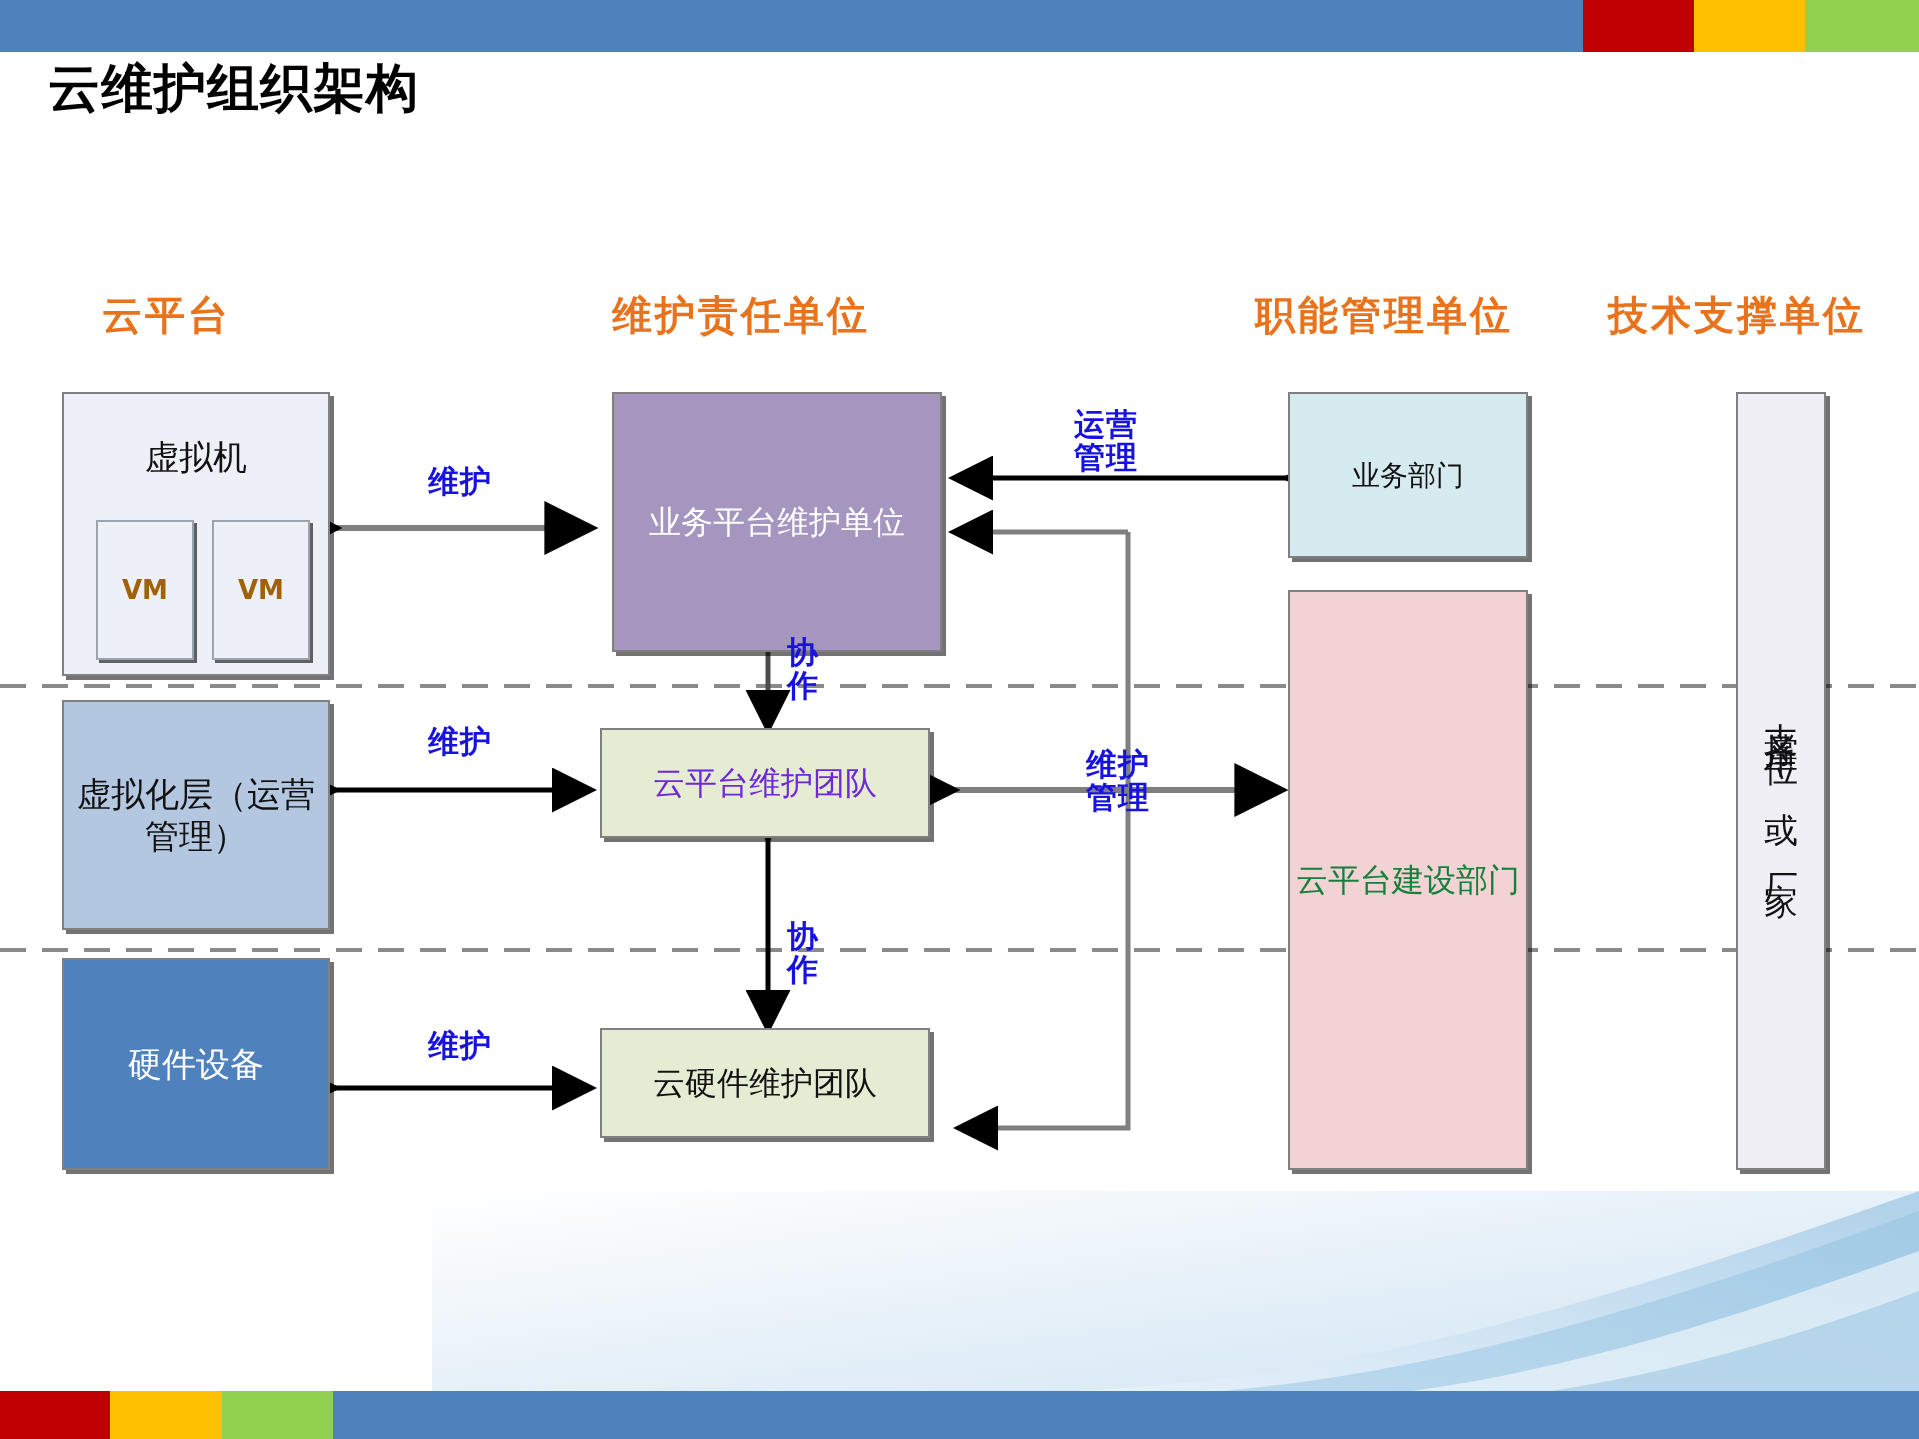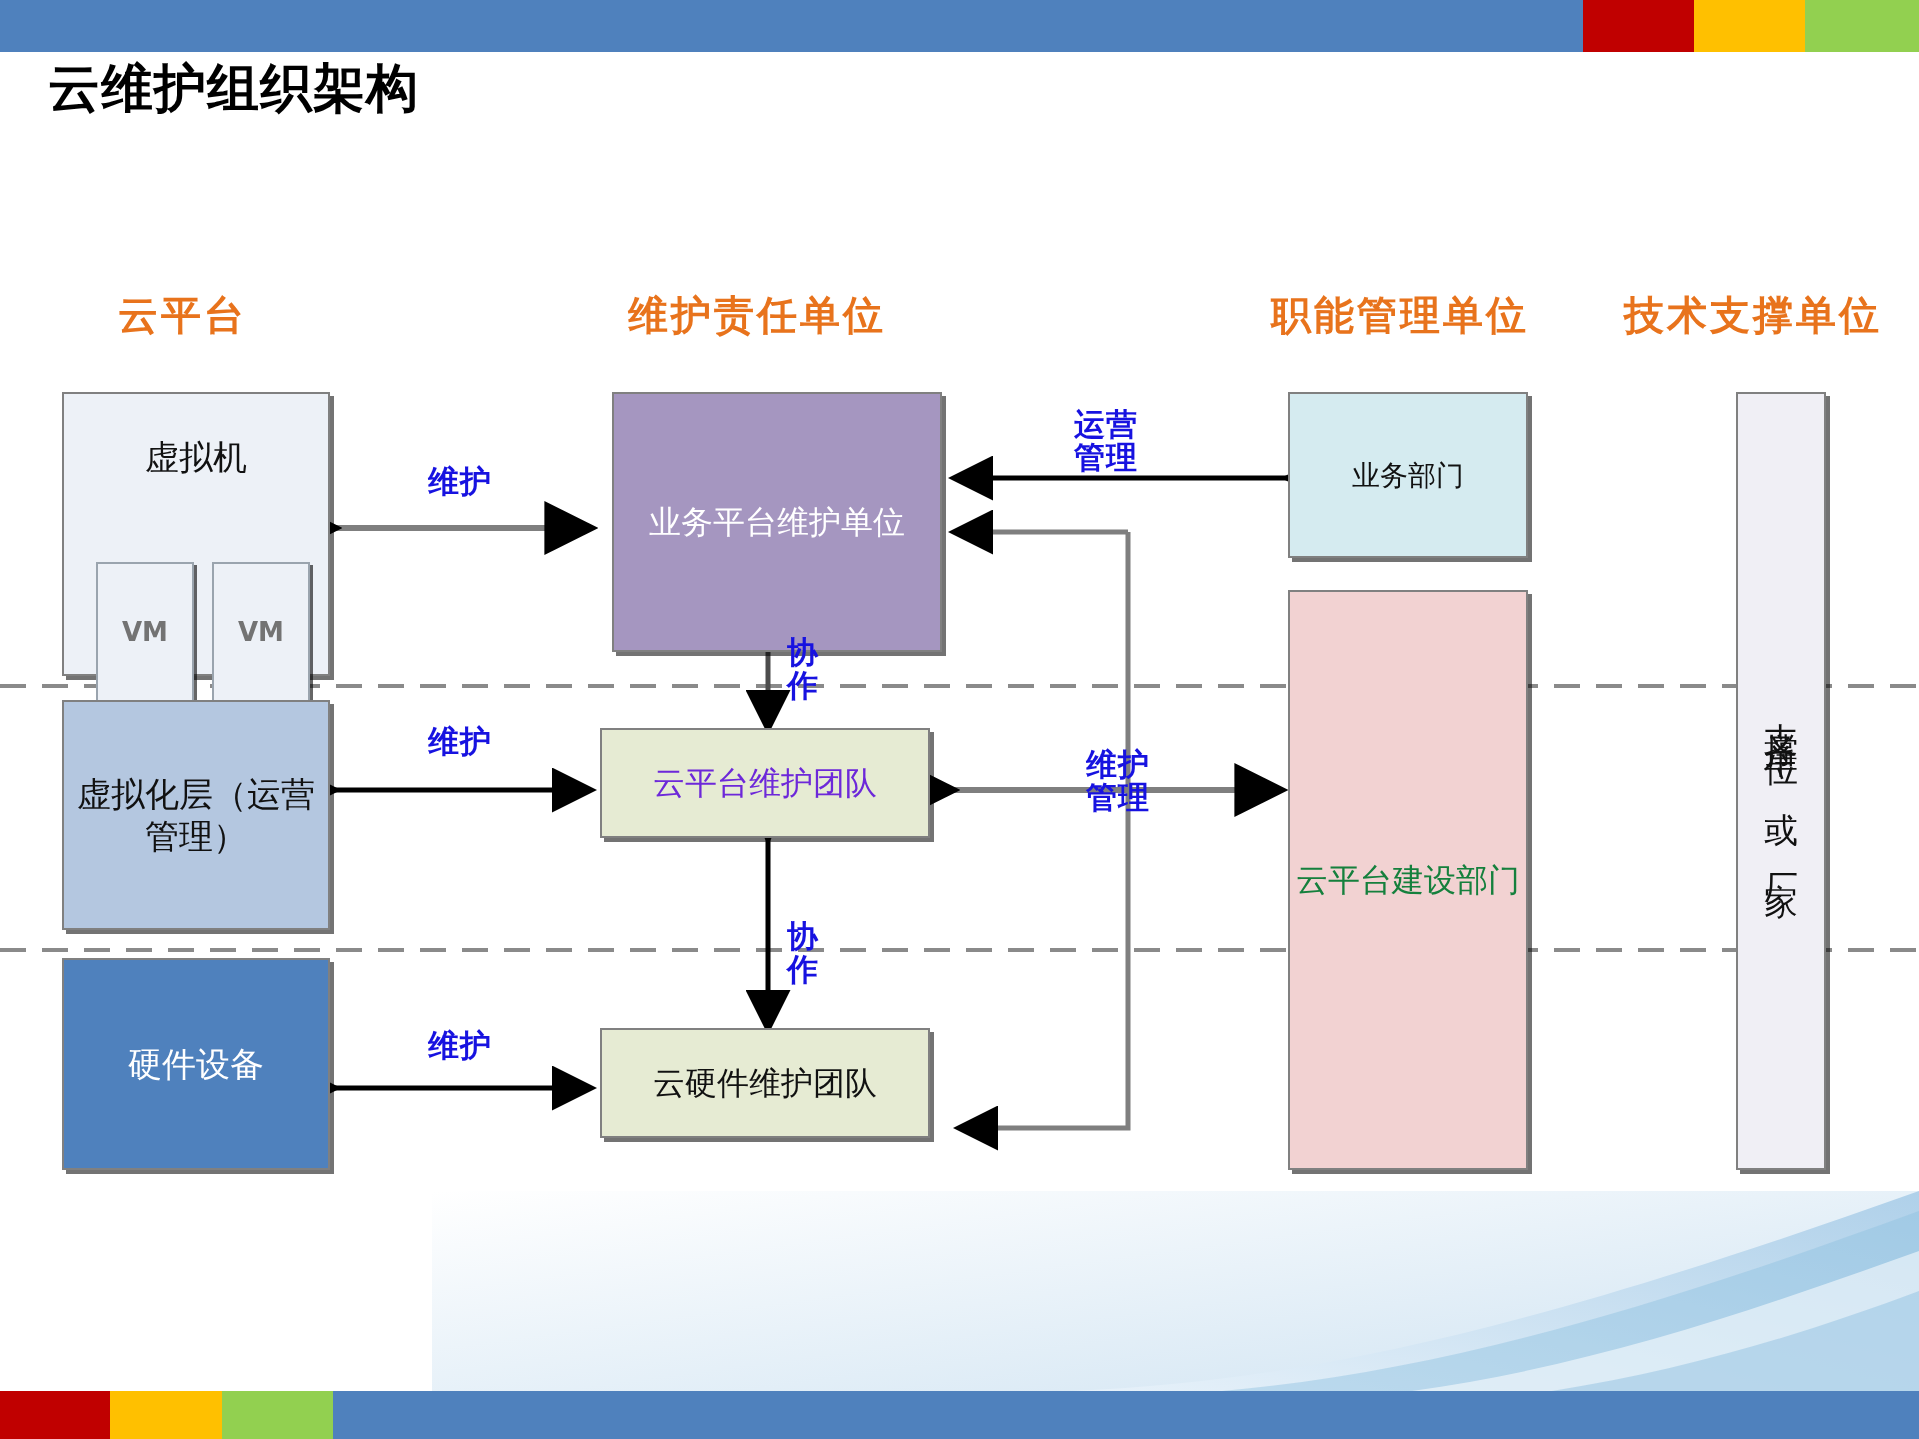--- a/index.html
+++ b/index.html
@@ -14,31 +14,31 @@
 
   
   .slide-title{position:absolute;left:48px;top:60px;font-size:52px;font-weight:bold;
      color:#000;letter-spacing:1px;line-height:1.1;}
 
   
   .swoosh{position:absolute;left:432px;bottom:48px;width:1487px;height:200px;overflow:hidden;}
 
   
   .colhdr{position:absolute;color:#E8731C;font-weight:bold;font-size:40px;white-space:nowrap;
-          letter-spacing:3px;margin-left:16px;}
+          letter-spacing:3px;}
 
   
   .box{position:absolute;box-sizing:border-box;border:2px solid #808080;
        display:flex;align-items:center;justify-content:center;text-align:center;
        box-shadow:4px 4px 0 rgba(0,0,0,0.55);}
   .box .lbl{line-height:1.25;padding:0 6px;}
 
   .vmbox{position:absolute;box-sizing:border-box;border:2px solid #9aa4ae;background:#EDF1F7;
        display:flex;align-items:center;justify-content:center;
-       box-shadow:3px 3px 0 rgba(0,0,0,0.6);font-size:26px;font-weight:bold;color:#737373;margin-top:42px;}
+       box-shadow:3px 3px 0 rgba(0,0,0,0.6);font-size:26px;font-weight:bold;color:#a16207;}
 
   
   .wire{position:absolute;left:0;top:0;width:1919px;height:1439px;pointer-events:none;}
 
   
   .albl{position:absolute;color:#1712E0;font-weight:bold;font-size:31px;line-height:1.0;
         white-space:nowrap;letter-spacing:1px;}
   .albl.stack{white-space:normal;width:46px;text-align:center;line-height:1.05;}
 
   

